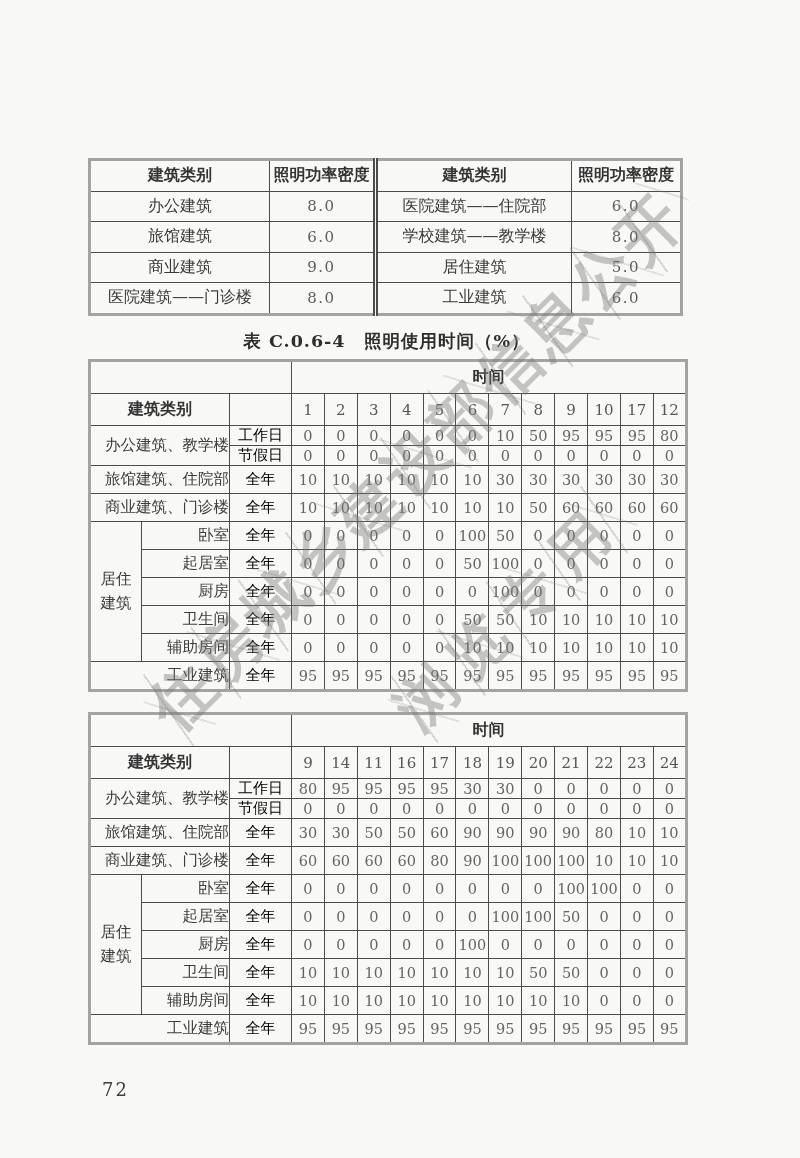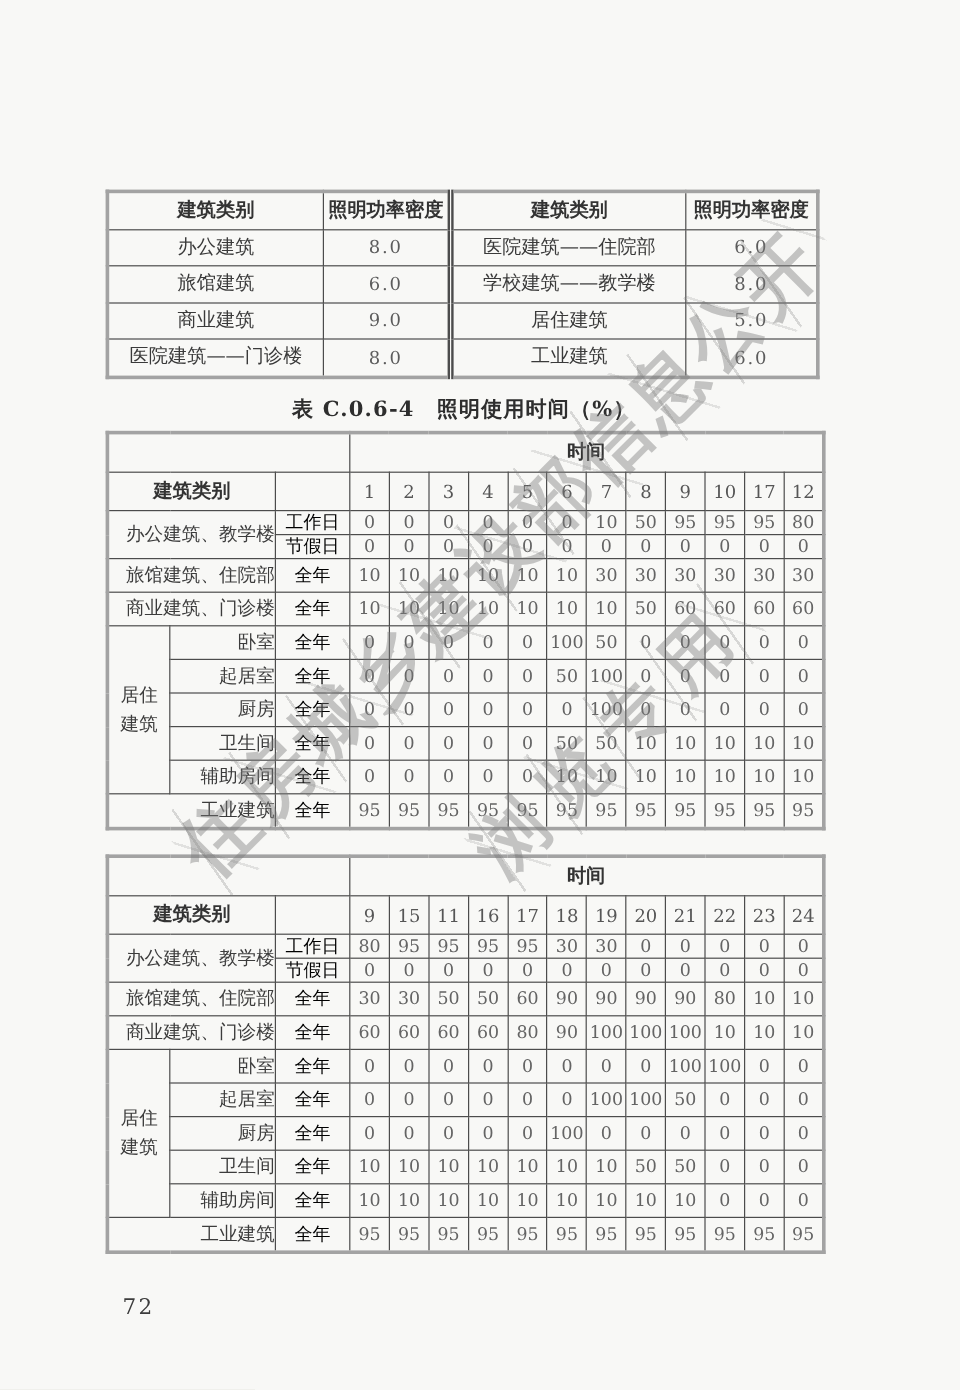--- a/index.html
+++ b/index.html
@@ -330,21 +330,21 @@
       </colgroup>
       <tbody>
         <tr>
           <td colspan="3" class="corner"></td>
           <td colspan="12" class="hdr">时间</td>
         </tr>
         <tr>
           <td colspan="2" class="hdr">建筑类别</td>
           <td class="blank"></td>
           <td class="hour">9</td>
-          <td class="hour">15</td>
+          <td class="hour">14</td>
           <td class="hour">11</td>
           <td class="hour">16</td>
           <td class="hour">17</td>
           <td class="hour">18</td>
           <td class="hour">19</td>
           <td class="hour">20</td>
           <td class="hour">21</td>
           <td class="hour">22</td>
           <td class="hour">23</td>
           <td class="hour">24</td>

